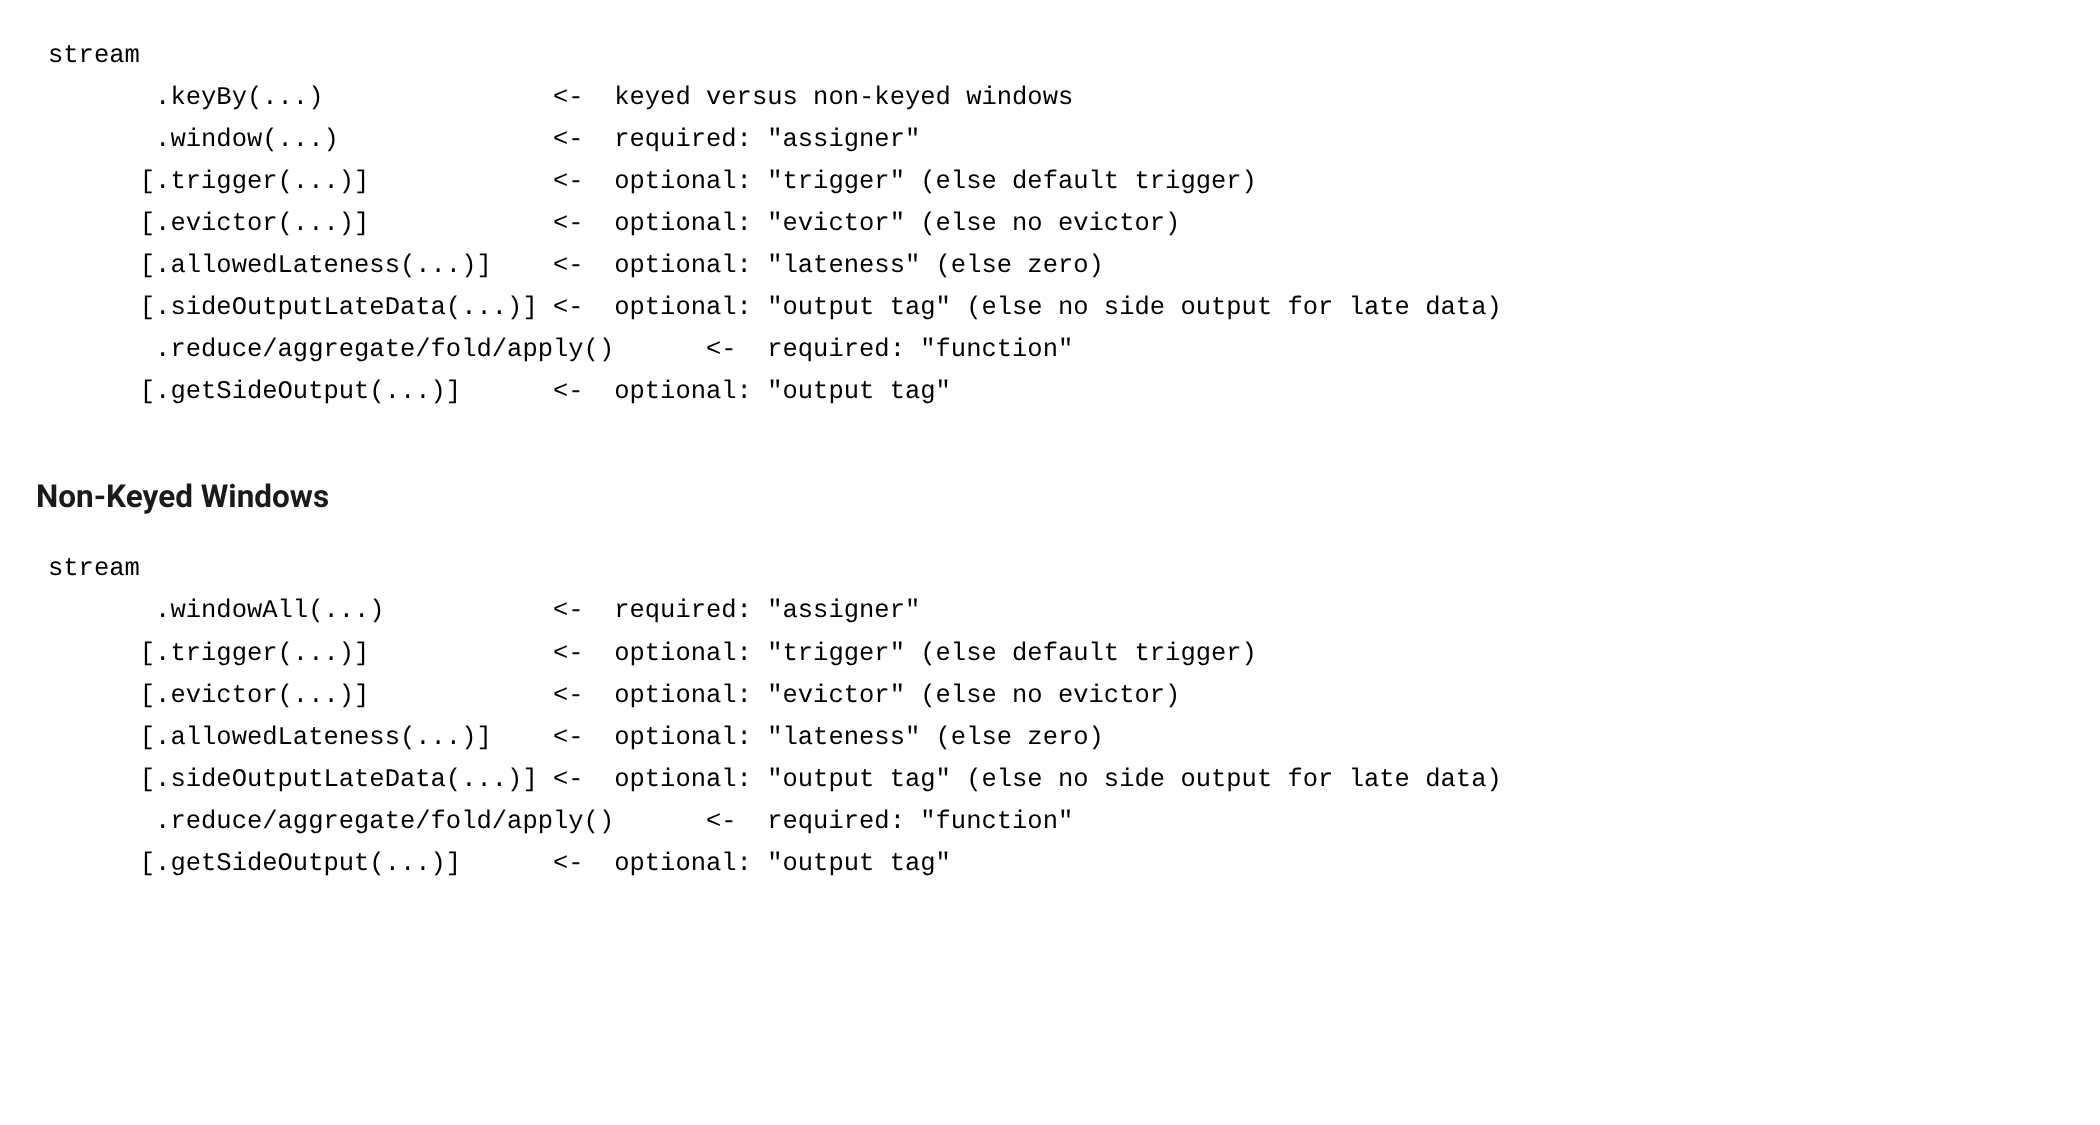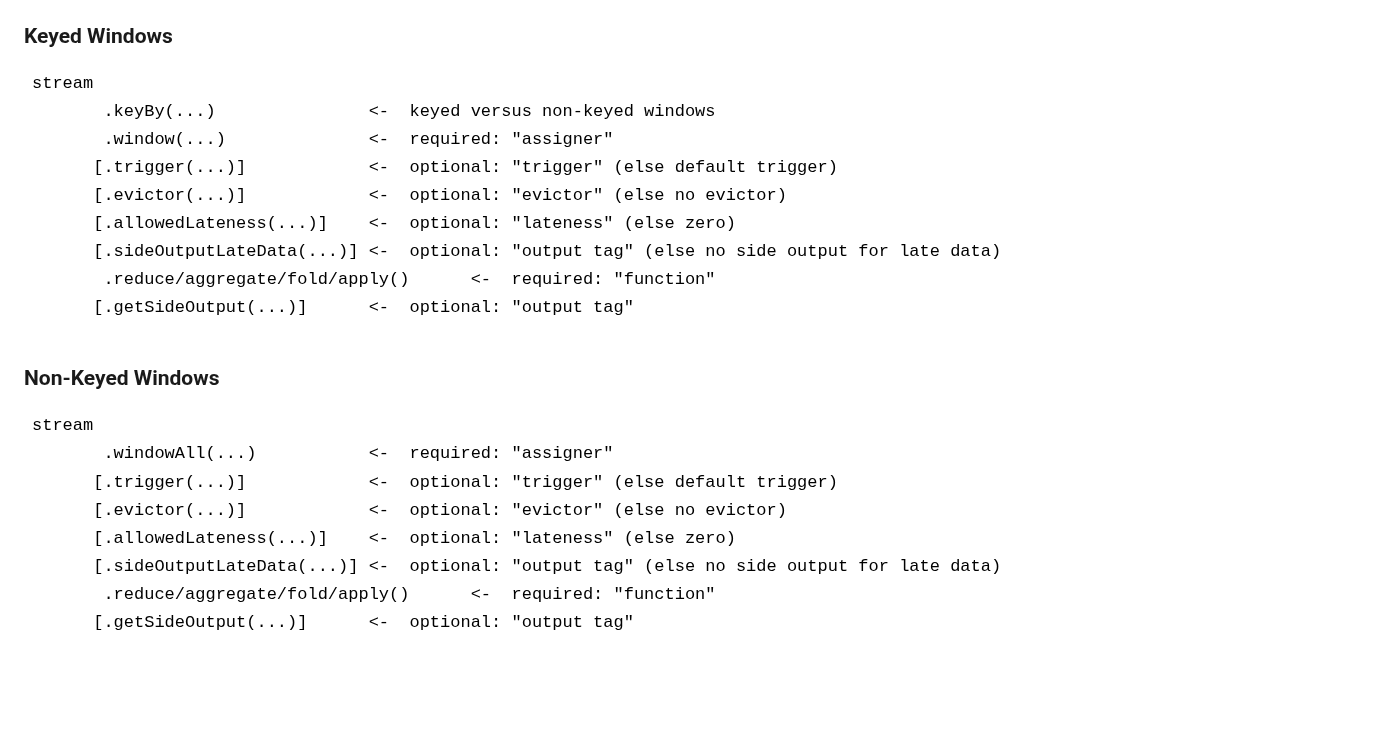--- a/index.html
+++ b/index.html
@@ -25,21 +25,20 @@
       line-height: 1.65;
       white-space: pre;
       color: #000000;
       padding-left: 8px;
     }
   </style>
 </head>
 <body>
 
 <div class="section1">
-  <div class="heading">Keyed Windows</div>
   <div class="codeblock">stream
        .keyBy(...)               &lt;-  keyed versus non-keyed windows
        .window(...)              &lt;-  required: "assigner"
       [.trigger(...)]            &lt;-  optional: "trigger" (else default trigger)
       [.evictor(...)]            &lt;-  optional: "evictor" (else no evictor)
       [.allowedLateness(...)]    &lt;-  optional: "lateness" (else zero)
       [.sideOutputLateData(...)] &lt;-  optional: "output tag" (else no side output for late data)
        .reduce/aggregate/fold/apply()      &lt;-  required: "function"
       [.getSideOutput(...)]      &lt;-  optional: "output tag"</div>
 </div>

